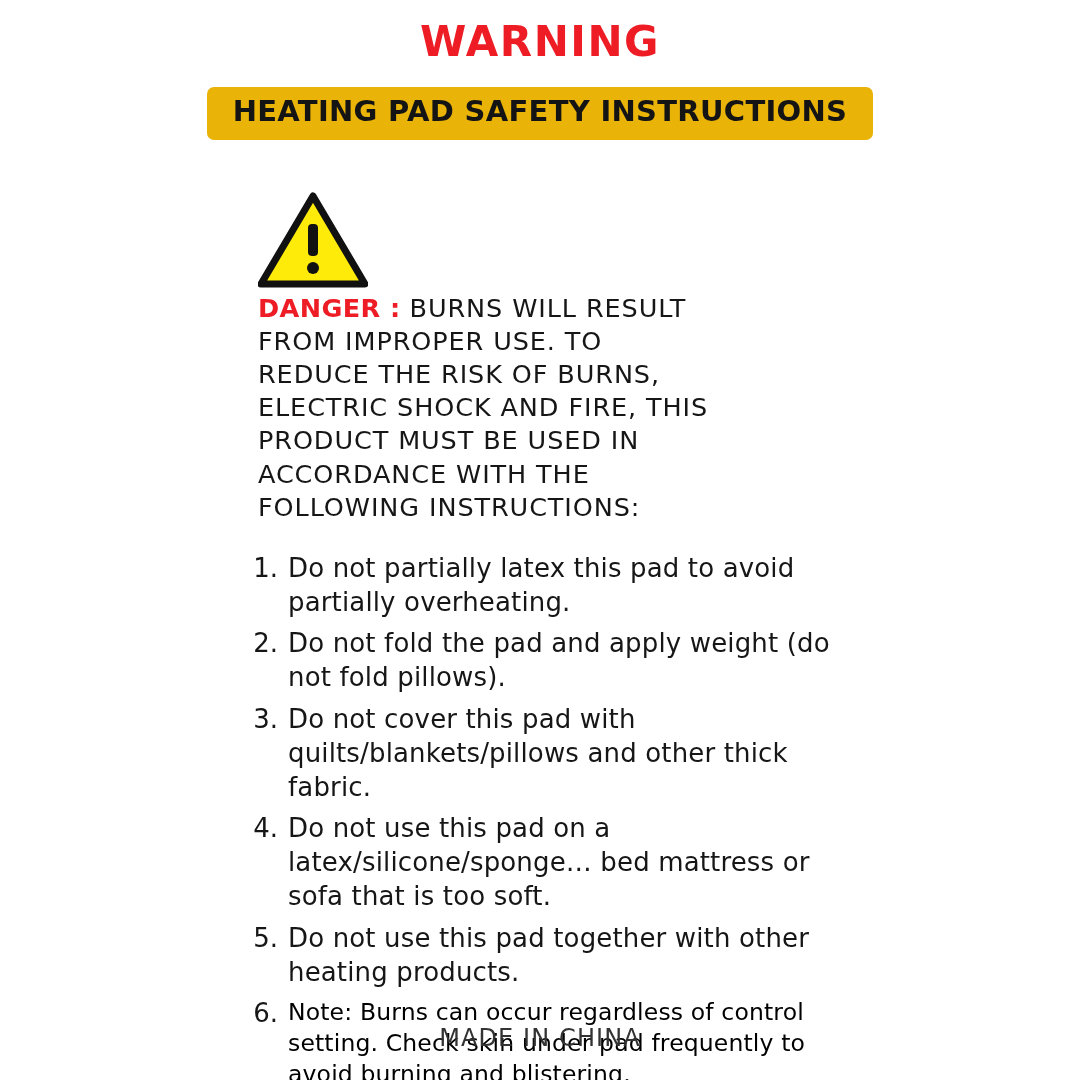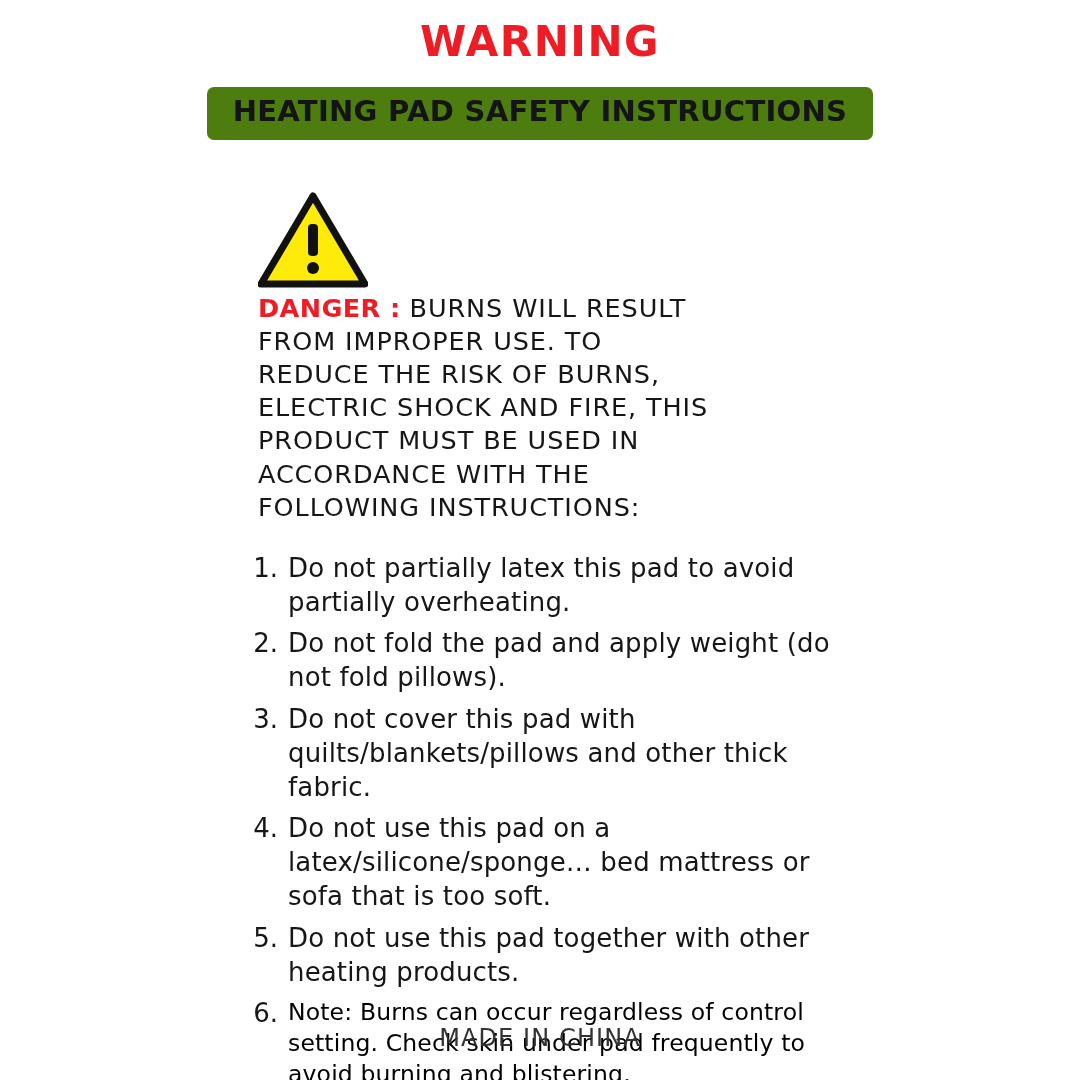--- a/index.html
+++ b/index.html
@@ -34,21 +34,21 @@
     line-height: 1;
   }
 
   
   .banner-wrap {
     display: flex;
     justify-content: center;
     margin-top: 24px;
   }
   .banner {
-    background: #4d7c0f;
+    background: #eab308;
     border-radius: 7px;
     padding: 9px 26px 12px 26px;
     font-weight: 700;
     font-size: 29px;
     letter-spacing: 0.3px;
     color: #141414;
     line-height: 1.1;
     white-space: nowrap;
   }
 

